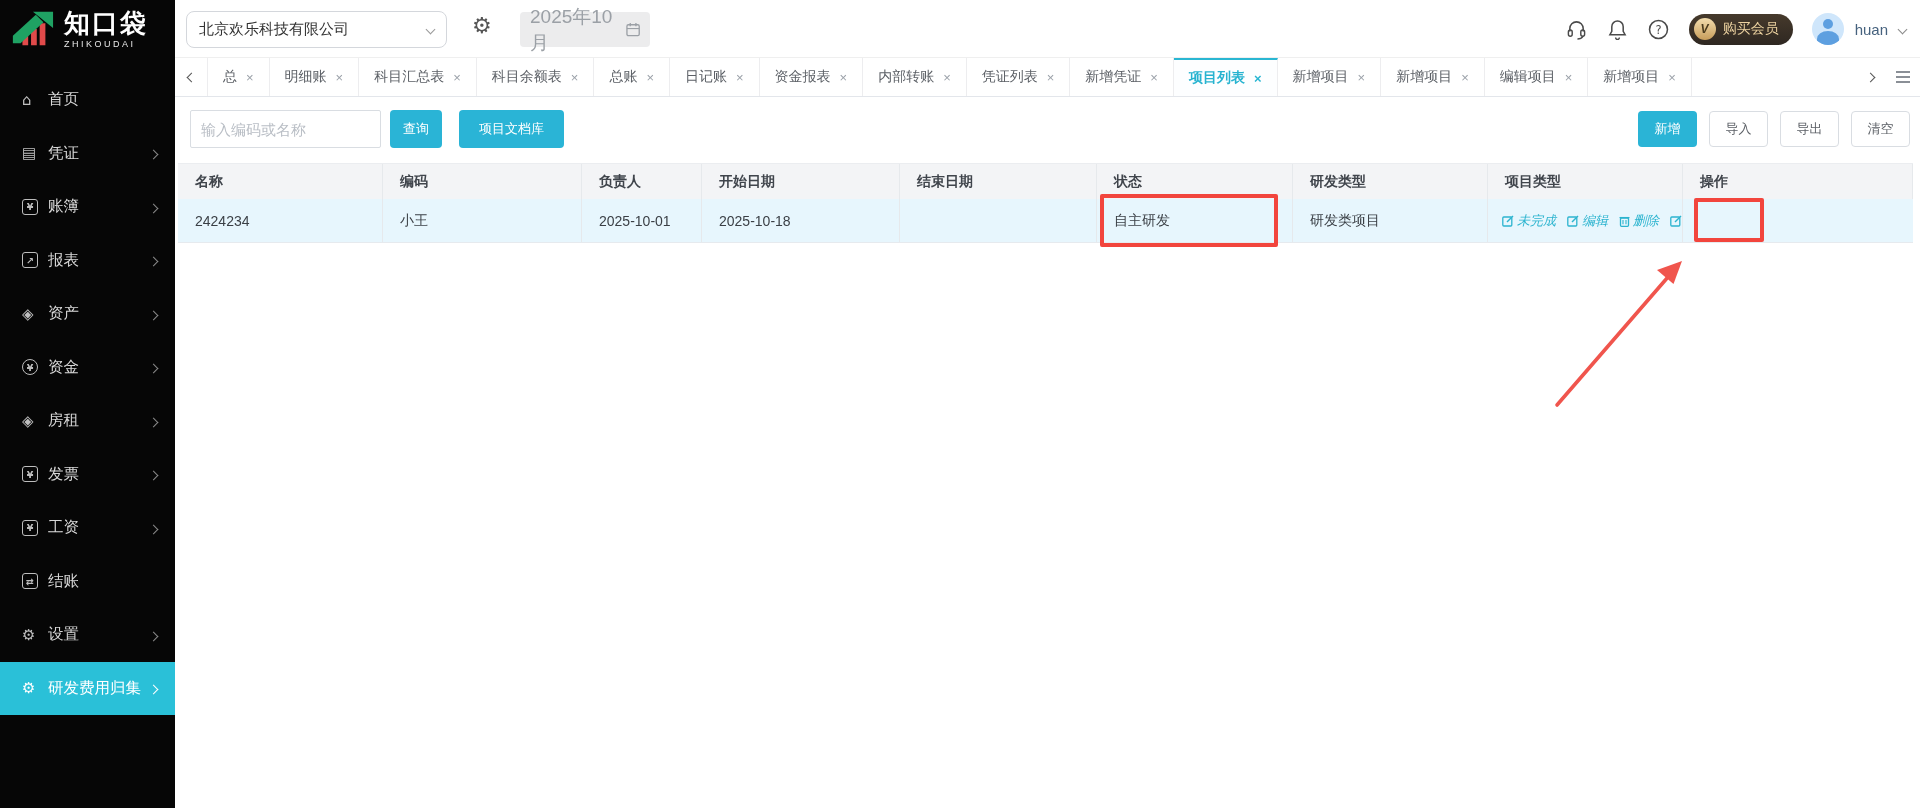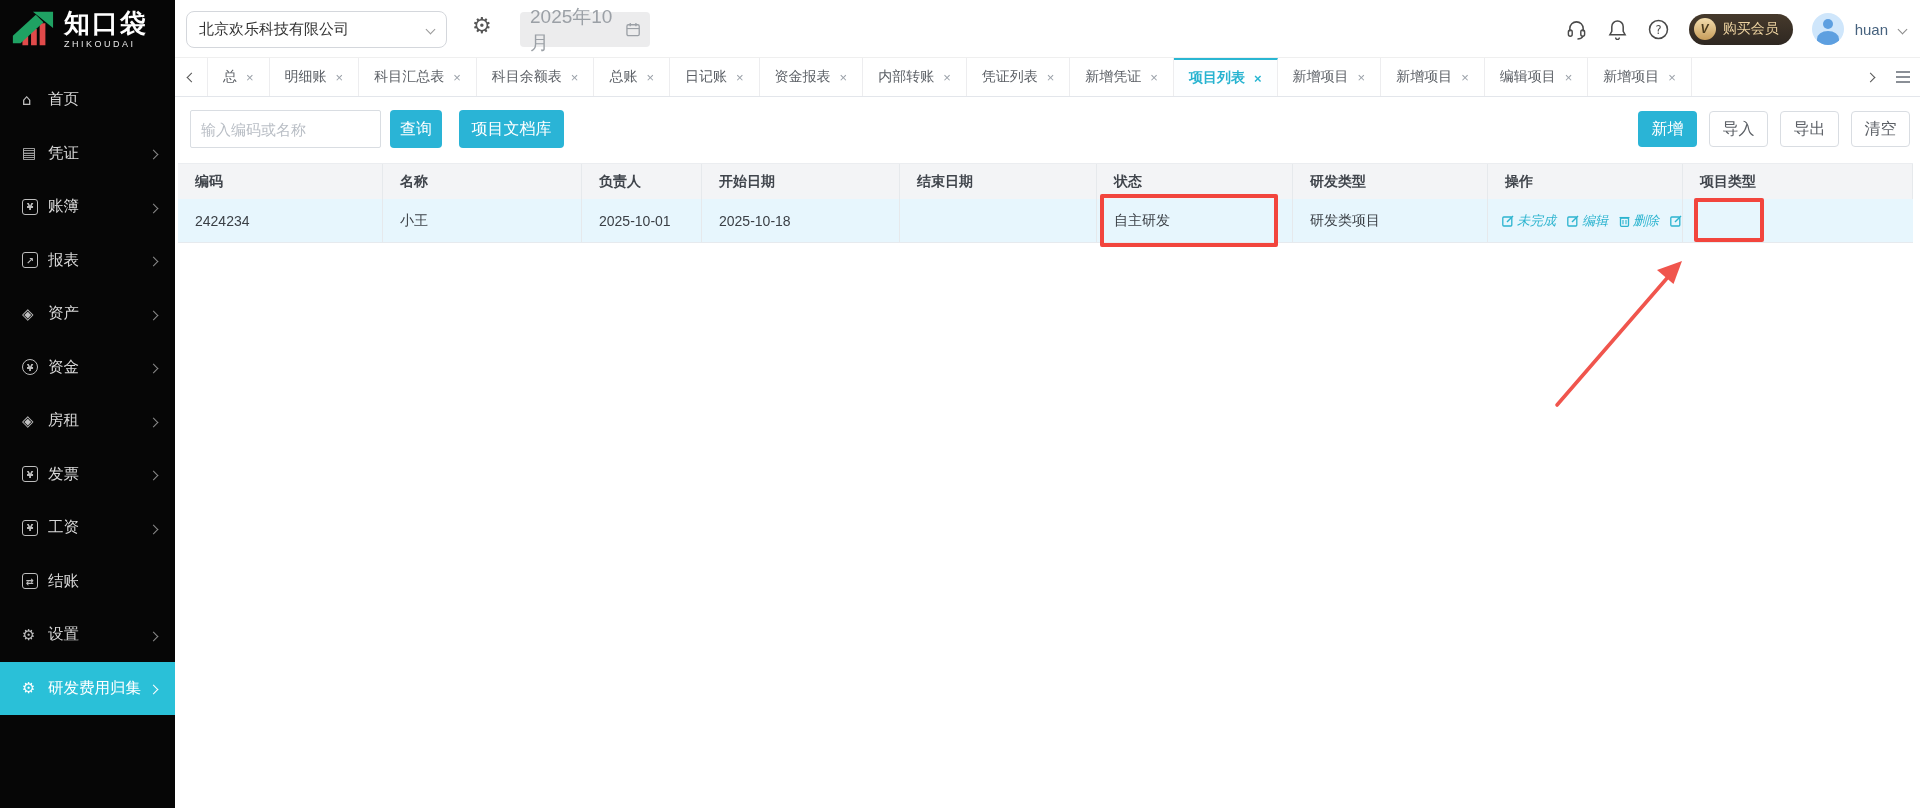--- a/index.html
+++ b/index.html
@@ -69,21 +69,21 @@
   .tlist { width:34px; display:flex; align-items:center; justify-content:center; cursor:pointer; flex:0 0 auto; }
   .tlist .bars { width:14px; }
   .tlist .bars div { height:2px; background:#8a8f96; margin:3px 0; }
 
   
   .toolbar { position:absolute; left:175px; top:97px; width:1745px; height:66px; background:#fff; }
   .search { position:absolute; left:15px; top:13px; width:191px; height:38px; border:1px solid #d9dde2;
             border-radius:2px; padding:0 10px; font-size:15px; color:#333; outline:none;
             font-family:"Liberation Sans","DejaVu Sans",sans-serif; }
   .search::placeholder { color:#b9bec5; }
-  .btn { height:38px; border-radius:4px; font-size:16px; display:inline-flex; align-items:center;
+  .btn { height:38px; border-radius:4px; font-size:13px; display:inline-flex; align-items:center;
          justify-content:center; cursor:pointer; border:1px solid transparent; }
   .btn.teal { background:#2ab4d6; color:#fff; }
   .btn.plain { background:#fff; color:#5c6066; border-color:#d9dde2; }
   .b-query { position:absolute; left:215px; top:13px; width:52px; }
   .b-doclib { position:absolute; left:284px; top:13px; width:105px; }
   .right-btns { position:absolute; right:10px; top:14px; display:flex; gap:12px; }
   .right-btns .btn { height:36px; width:59px; }
 
   
   .table { position:absolute; left:178px; top:163px; width:1735px; border-top:1px solid #ebedf0; }
@@ -329,29 +329,29 @@
     <div class="right-btns">
       <div class="btn teal">新增</div>
       <div class="btn plain">导入</div>
       <div class="btn plain">导出</div>
       <div class="btn plain">清空</div>
     </div>
   </div>
 
   <div class="table">
     <div class="trow head">
+      <div class="cell">名称</div>
       <div class="cell">编码</div>
-      <div class="cell">名称</div>
       <div class="cell">负责人</div>
       <div class="cell">开始日期</div>
       <div class="cell">结束日期</div>
       <div class="cell">状态</div>
       <div class="cell">研发类型</div>
+      <div class="cell">项目类型</div>
       <div class="cell">操作</div>
-      <div class="cell">项目类型</div>
     </div>
     <div class="trow body">
       <div class="cell">2424234</div>
       <div class="cell">小王</div>
       <div class="cell">2025-10-01</div>
       <div class="cell">2025-10-18</div>
       <div class="cell"></div>
       <div class="cell">自主研发</div>
       <div class="cell">研发类项目</div>
       <div class="cell ops">

